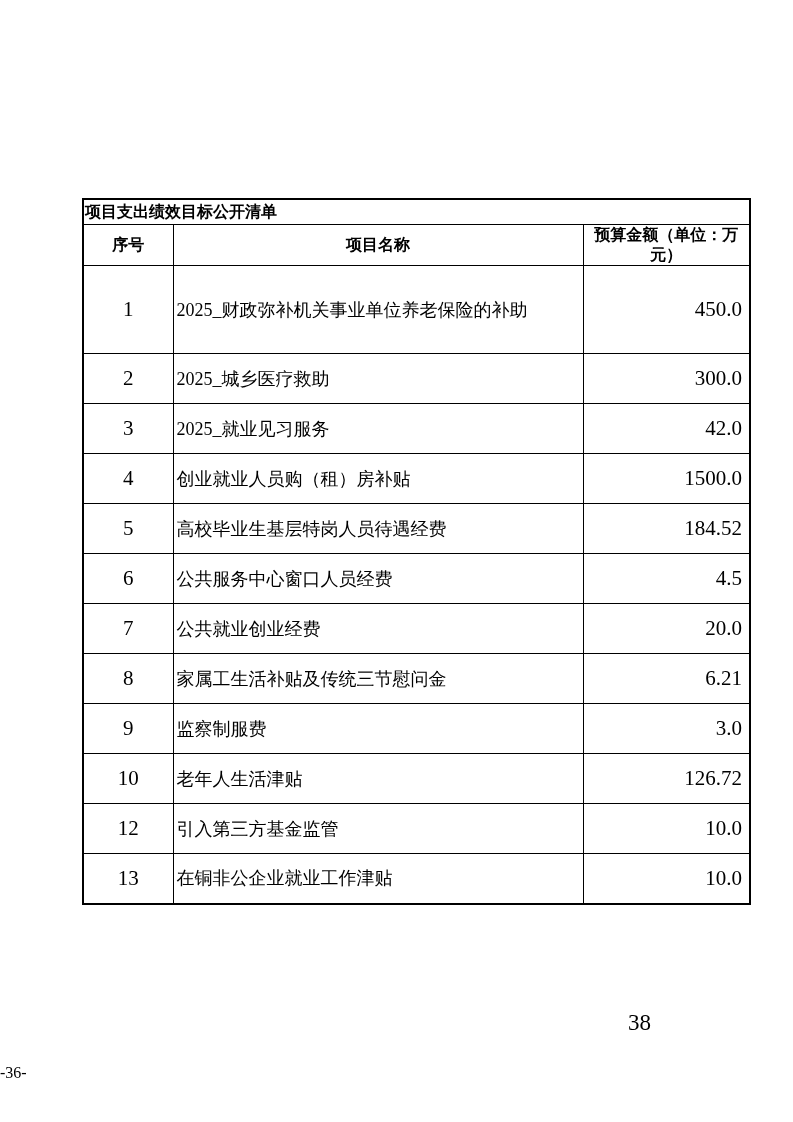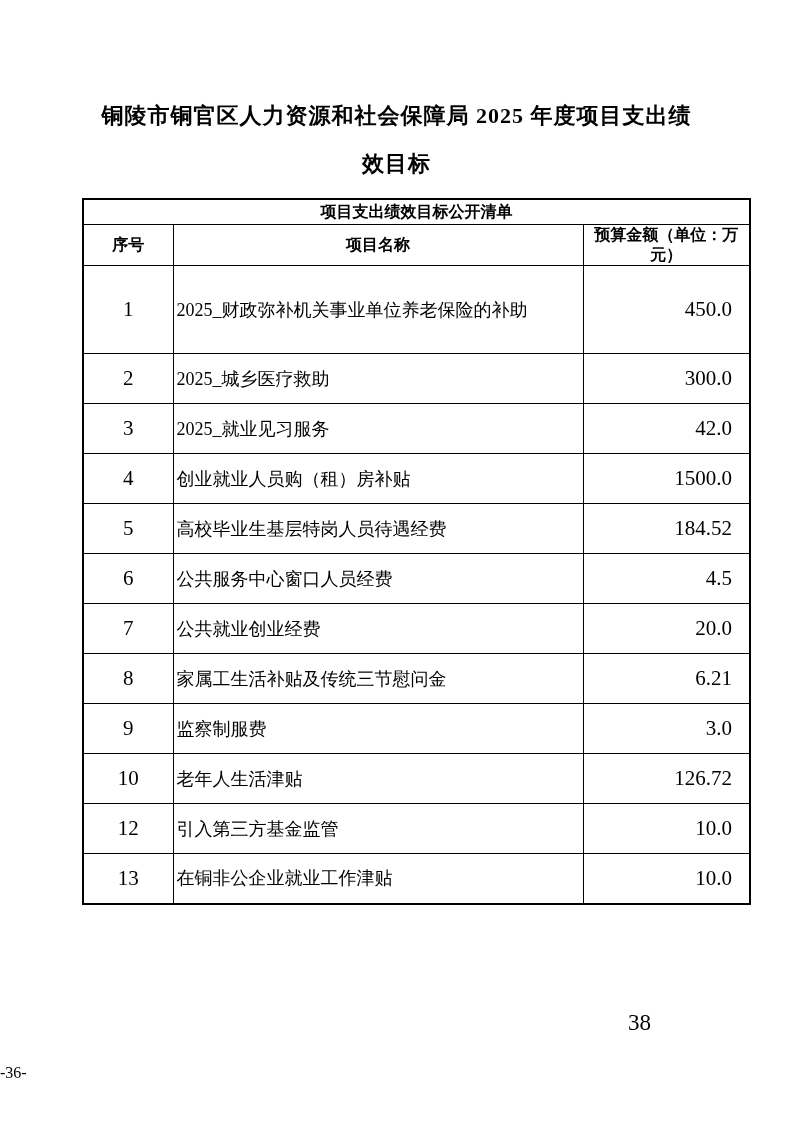--- a/index.html
+++ b/index.html
@@ -40,21 +40,20 @@
   }
   table.grid td, table.grid th {
     border: 1px solid #000000;
     overflow: hidden;
   }
   table.grid {
     border: 2px solid #000000;
   }
   tr.title-row td {
     height: 22px;
-    text-align: center;
     font-weight: bold;
     font-size: 16px;
     line-height: 20px;
   }
   tr.header-row th {
     height: 26px;
     text-align: center;
     font-weight: bold;
     font-size: 16px;
     line-height: 20px;
@@ -75,45 +74,41 @@
     text-align: left;
     font-size: 18px;
     vertical-align: middle;
     line-height: 44px;
     padding: 0 2px 0 3px;
   }
   td.amount-cell {
     text-align: right;
     font-size: 21px;
     vertical-align: middle;
-    padding-right: 17px;
+    padding-right: 7px;
   }
   .pagenum-top {
     position: absolute;
     top: 1010px;
     left: 628px;
     font-size: 23px;
   }
   .pagenum-bottom {
     position: absolute;
     top: 1064px;
     left: 0;
     right: 0;
     font-size: 16px;
   }
 </style>
 </head>
 <body>
 
 <div class="page">
 
-  <div class="doc-title">
-    <div>铜陵市铜官区人力资源和社会保障局 2025 年度项目支出绩</div>
-    <div>效目标</div>
-  </div>
 
   <div class="table-wrap">
     <table class="grid">
       <colgroup>
         <col style="width: 90px;">
         <col style="width: 410px;">
         <col style="width: 167px;">
       </colgroup>
       <thead>
         <tr class="title-row">

